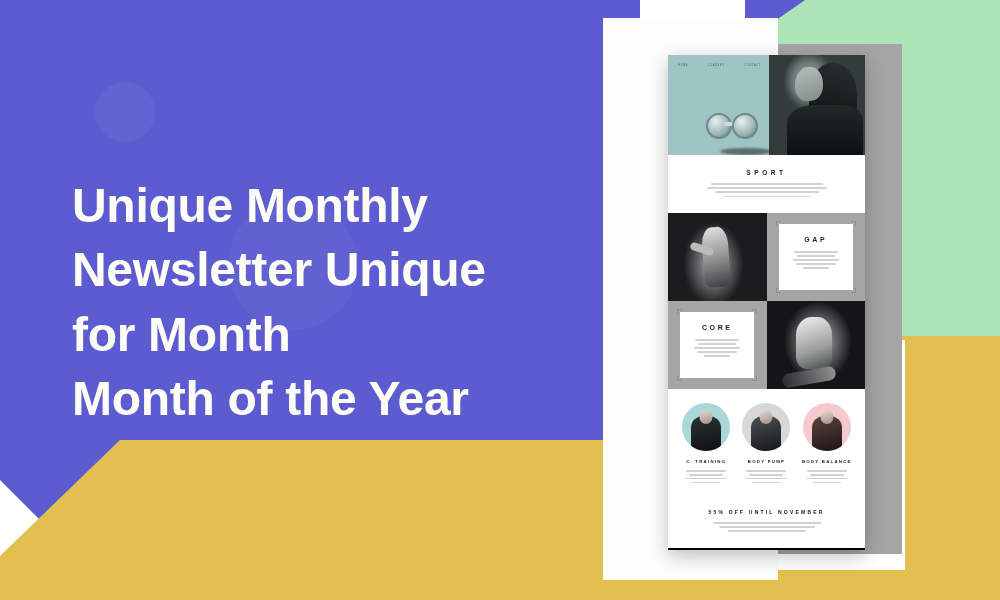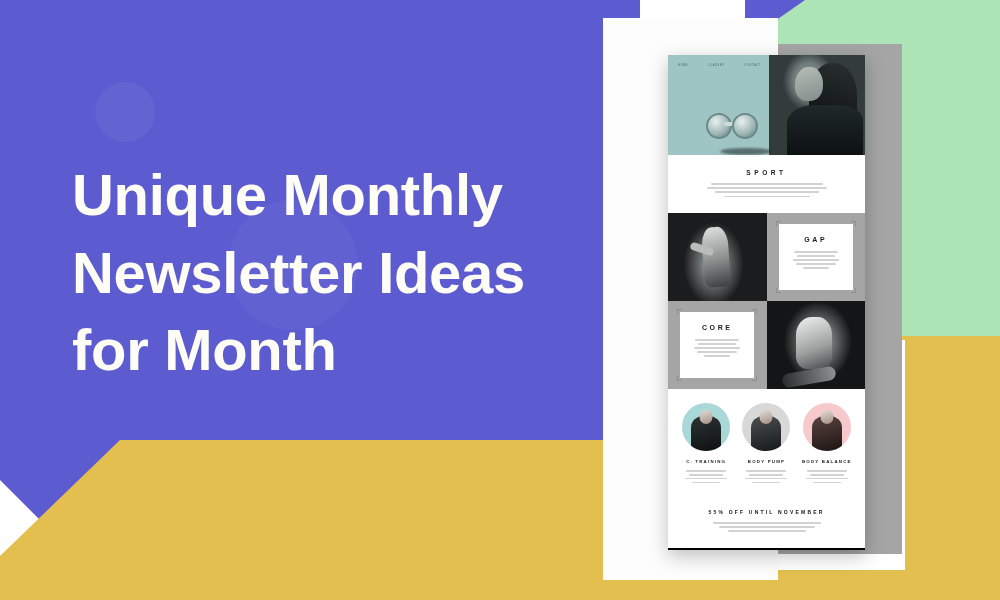--- a/index.html
+++ b/index.html
@@ -54,23 +54,23 @@
   
   .deco-circle {
     position:absolute; border-radius:50%;
     background:rgba(255,255,255,0.05); z-index:2;
   }
   .deco-c1 { left:95px; top:82px; width:60px; height:60px; }
   .deco-c2 { left:228px; top:200px; width:130px; height:130px; background:rgba(255,255,255,0.04); }
 
   
   .headline {
-    position:absolute; left:72px; top:156px; width:520px; z-index:6;
+    position:absolute; left:72px; top:174px; width:520px; z-index:6;
     color:#fdfdf6;
-    font-size:58px; line-height:1.34; font-weight:bold;
+    font-size:48px; line-height:1.34; font-weight:bold;
     letter-spacing:-0.3px;
   }
   .headline .ln { display:block; white-space:nowrap; }
 
   
   .mockup {
     position:absolute; left:668px; top:55px; width:197px; height:495px;
     background:#ffffff; z-index:8;
     box-shadow:0 6px 18px rgba(0,0,0,0.25);
     overflow:hidden;
@@ -242,22 +242,23 @@
   <div class="bg-mint"></div>
   <div class="bg-purple-corner"></div>
   <div class="bg-yellow-right"></div>
   <div class="bg-white-right"></div>
   <div class="bg-yellow"></div>
   <div class="bg-gray-slab"></div>
   <div class="bg-white-panel"></div>
 
   <h1 class="headline">
     <span class="ln">Unique Monthly</span>
-    <span class="ln">Newsletter Ideas</span>
+    <span class="ln">Newsletter Unique</span>
     <span class="ln">for Month</span>
+    <span class="ln">Month of the Year</span>
   </h1>
 
   <div class="mockup">
 
     <div class="m-hero">
       <div class="m-nav">
         <span>HOME</span>
         <span>CLASSES</span>
         <span>CONTACT</span>
       </div>

